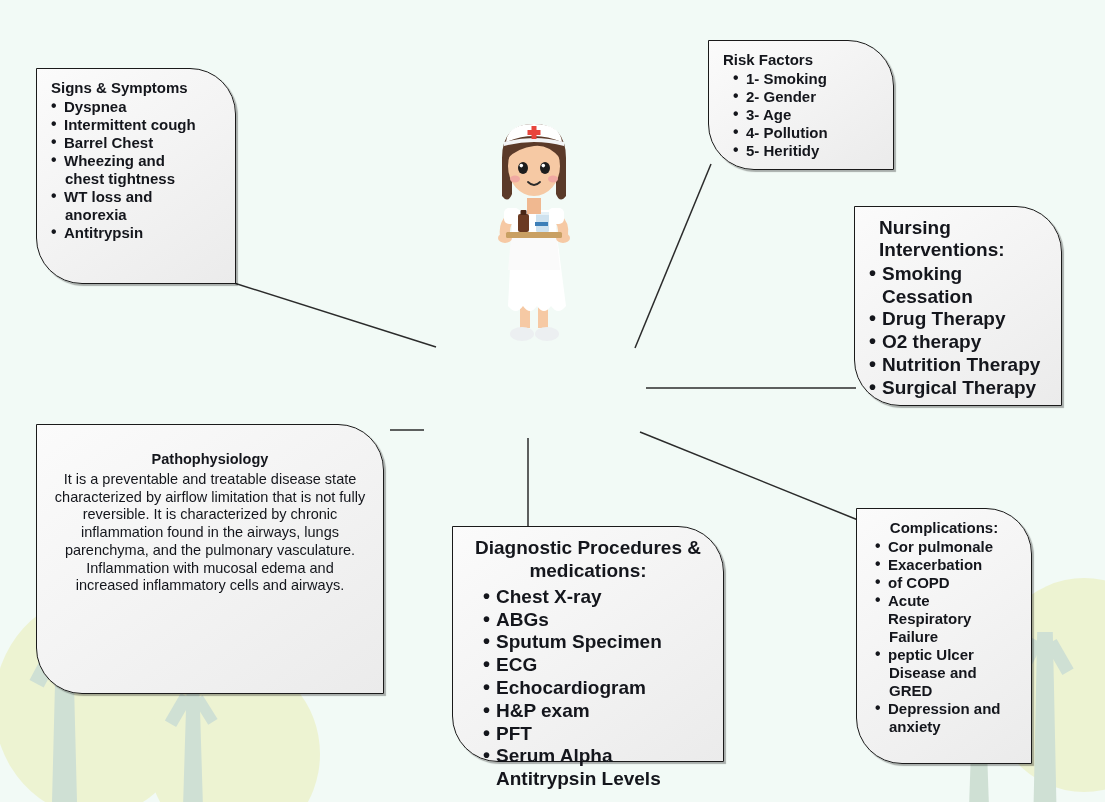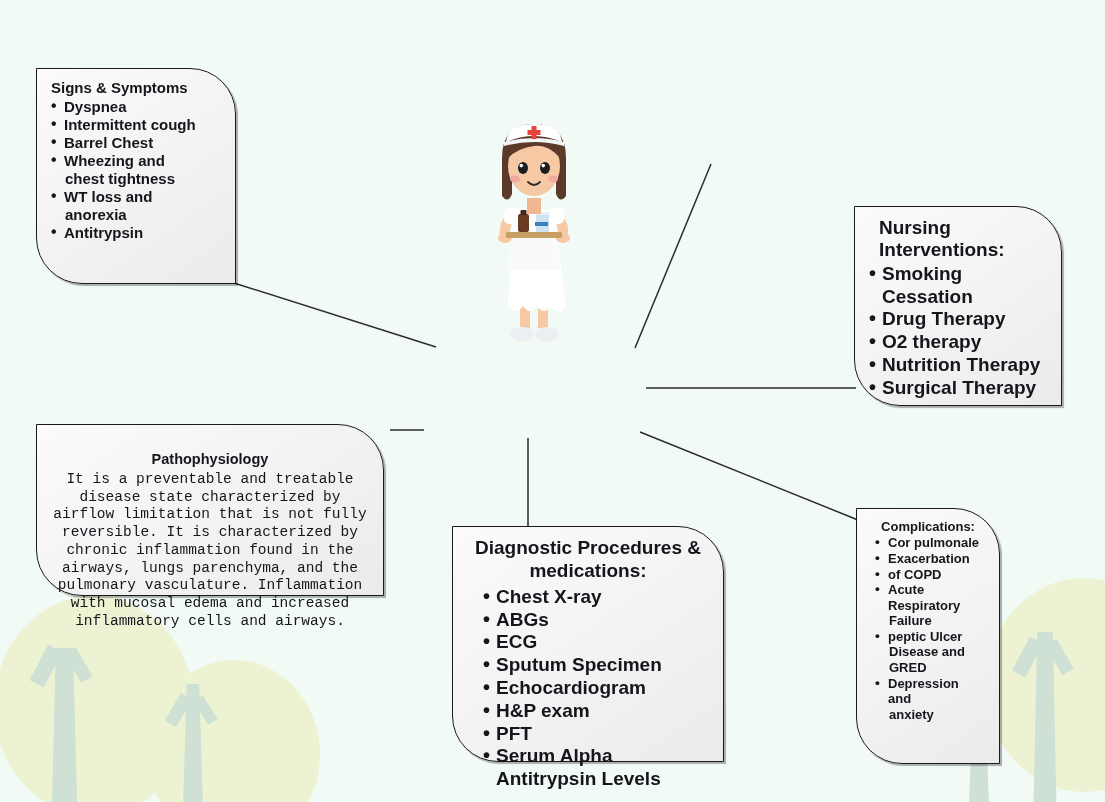--- a/index.html
+++ b/index.html
@@ -52,21 +52,21 @@
     position:absolute;left:0;top:-1px;
     font-size:1.05em;
   }
   ul.b-list li .cont{display:block;padding-left:1px;}
 
   
   .box.bold, .box.bold ul.b-list li{font-weight:bold;}
   
   .box.reg ul.b-list li{font-weight:bold;}
 
-  .para{line-height:1.22;text-align:center;font-family:Liberation Mono, monospace;}
+  .para{line-height:1.22;text-align:center;}
 
   
   #scroll-node{position:absolute;}
   .scroll-frame{
     position:absolute;left:34px;top:14px;
     width:174px;height:70px;
     background:#ffffff;
     border:9px solid #fcd27f;
     box-sizing:border-box;
   }
@@ -136,57 +136,67 @@
     <ul class="b-list">
       <li><span>Dyspnea</span></li>
       <li><span>Intermittent cough</span></li>
       <li><span>Barrel Chest</span></li>
       <li><span>Wheezing and</span><span class="cont">chest tightness</span></li>
       <li><span>WT loss and</span><span class="cont">anorexia</span></li>
       <li><span>Antitrypsin</span></li>
     </ul>
   </div>
 
+  <div class="box bold" style="left:708px;top:40px;width:186px;height:130px;font-size:15px;">
+    <div class="b-title">Risk Factors</div>
+    <ul class="b-list" style="padding-left:10px;">
+      <li><span>1- Smoking</span></li>
+      <li><span>2- Gender</span></li>
+      <li><span>3- Age</span></li>
+      <li><span>4- Pollution</span></li>
+      <li><span>5- Heritidy</span></li>
+    </ul>
+  </div>
 
   <div class="box reg" style="left:854px;top:206px;width:208px;height:200px;font-size:19px;">
     <div class="b-title indent">Nursing Interventions:</div>
     <ul class="b-list">
       <li><span>Smoking Cessation</span></li>
       <li><span>Drug Therapy</span></li>
       <li><span>O2 therapy</span></li>
       <li><span>Nutrition Therapy</span></li>
       <li><span>Surgical Therapy</span></li>
     </ul>
   </div>
 
-  <div class="box reg" style="left:856px;top:508px;width:144px;height:256px;font-size:13px;">
+  <div class="box reg" style="left:856px;top:508px;width:176px;height:256px;font-size:15px;">
     <div class="b-title center">Complications:</div>
     <ul class="b-list" style="padding-left:4px;">
       <li><span>Cor pulmonale</span></li>
       <li><span>Exacerbation</span></li>
       <li><span>of COPD</span></li>
       <li><span>Acute Respiratory</span><span class="cont">Failure</span></li>
       <li><span>peptic Ulcer</span><span class="cont">Disease and GRED</span></li>
       <li><span>Depression and</span><span class="cont">anxiety</span></li>
     </ul>
   </div>
 
-  <div class="box reg" style="left:36px;top:424px;width:348px;height:172px;font-size:14.5px;padding:26px 16px 12px 16px;">
+  <div class="box reg" style="left:36px;top:424px;width:348px;height:270px;font-size:14.5px;padding:26px 16px 12px 16px;">
     <div class="b-title center" style="margin-bottom:3px;">Pathophysiology</div>
     <div class="para">It is a preventable and treatable disease state characterized by airflow limitation that is not fully reversible. It is characterized by chronic inflammation found in the airways, lungs parenchyma, and the pulmonary vasculature. Inflammation with mucosal edema and increased inflammatory cells and airways.</div>
   </div>
 
   <div class="box reg" style="left:452px;top:526px;width:272px;height:236px;font-size:19px;">
     <div class="b-title center">Diagnostic Procedures &amp;</div>
     <div class="b-title center" style="margin-bottom:3px;">medications:</div>
     <ul class="b-list" style="padding-left:16px;">
       <li><span>Chest X-ray</span></li>
       <li><span>ABGs</span></li>
+      <li><span>Sputum Specimen</span></li>
       <li><span>ECG</span></li>
-      <li><span>Sputum Specimen</span></li>
       <li><span>Echocardiogram</span></li>
       <li><span>H&amp;P exam</span></li>
       <li><span>PFT</span></li>
       <li><span>Serum Alpha Antitrypsin Levels</span></li>
     </ul>
   </div>
 
   <svg id="nurse" viewBox="0 0 112 240">
 
     <rect x="42" y="188" width="10" height="30" fill="#f6c9a4"></rect>

